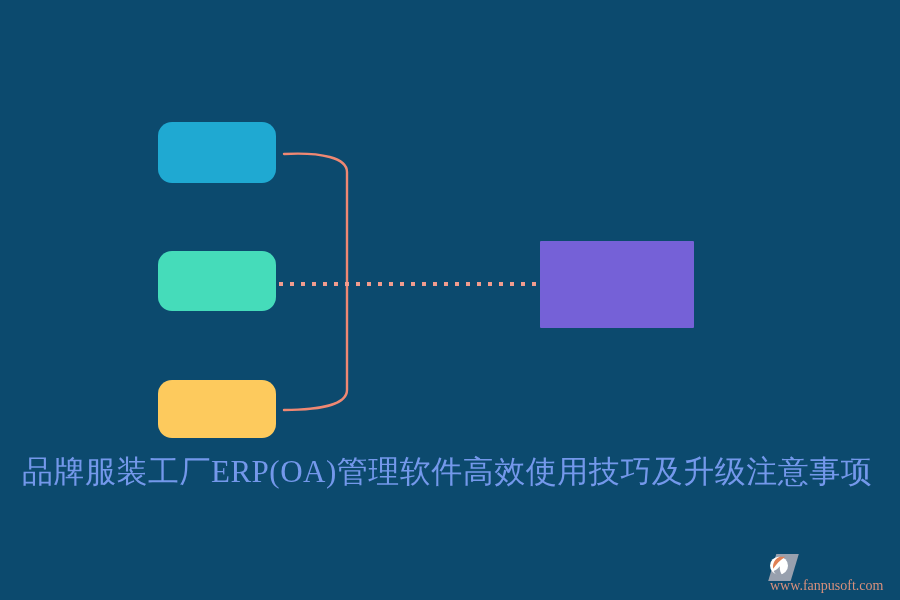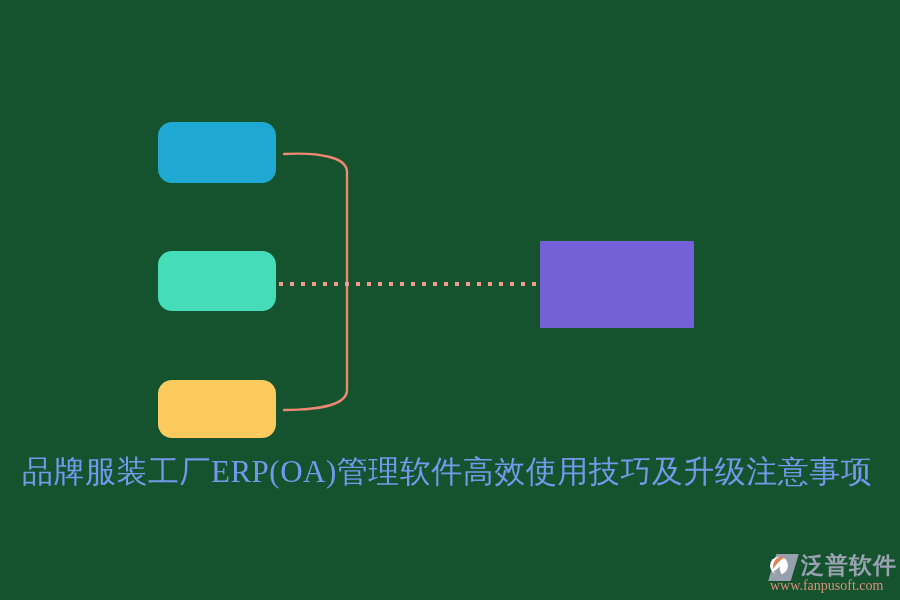--- a/index.html
+++ b/index.html
@@ -4,21 +4,21 @@
 <style>
   html, body {
     margin: 0;
     padding: 0;
     background: #ffffff;
   }
   .stage {
     position: relative;
     width: 900px;
     height: 600px;
-    background: #14532d;
+    background: #0c4a6e;
     overflow: hidden;
     font-family: "Liberation Sans", sans-serif;
   }
   .diagram-svg {
     position: absolute;
     left: 0;
     top: 0;
     width: 900px;
     height: 600px;
     display: block;
@@ -90,17 +90,16 @@
 
   <div class="page-title" style="color: rgb(116, 152, 235);">品牌服装工厂ERP(OA)管理软件高效使用技巧及升级注意事项</div>
 
   <div class="watermark">
     <svg class="logo" viewBox="0 0 34 30" xmlns="http://www.w3.org/2000/svg">
       <path d="M9,0 H34 L25,30 H0 Z" style="fill: rgb(152, 160, 174);"></path>
       <circle cx="12" cy="13" r="10" fill="#ffffff"></circle>
       <path d="M13,3 C8,5 4.5,10 5.5,16.5 C9,11 13,7 19,3 Z" style="fill: rgb(224, 128, 85);"></path>
       <path d="M6,19 C8,23.5 12,26 17,25.5 C13.5,21 12.5,17.5 13,13.5 C11,16 8.5,18 6,19 Z" style="fill: rgb(152, 160, 174);"></path>
     </svg>
-    <span class="brand" style="color: rgb(154, 162, 178);">泛普软件</span>
     <span class="url" style="color: rgb(217, 144, 124);">www.fanpusoft.com</span>
   </div>
 
 </div>
 
 </body></html>

